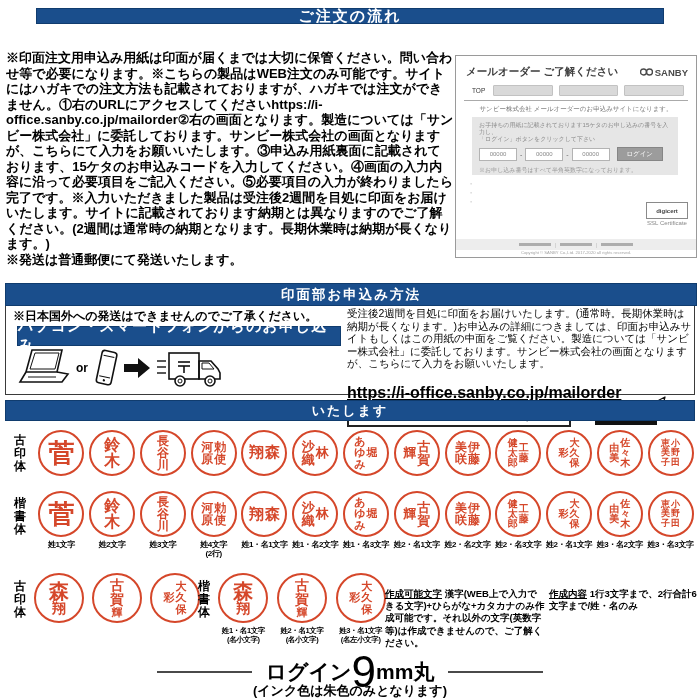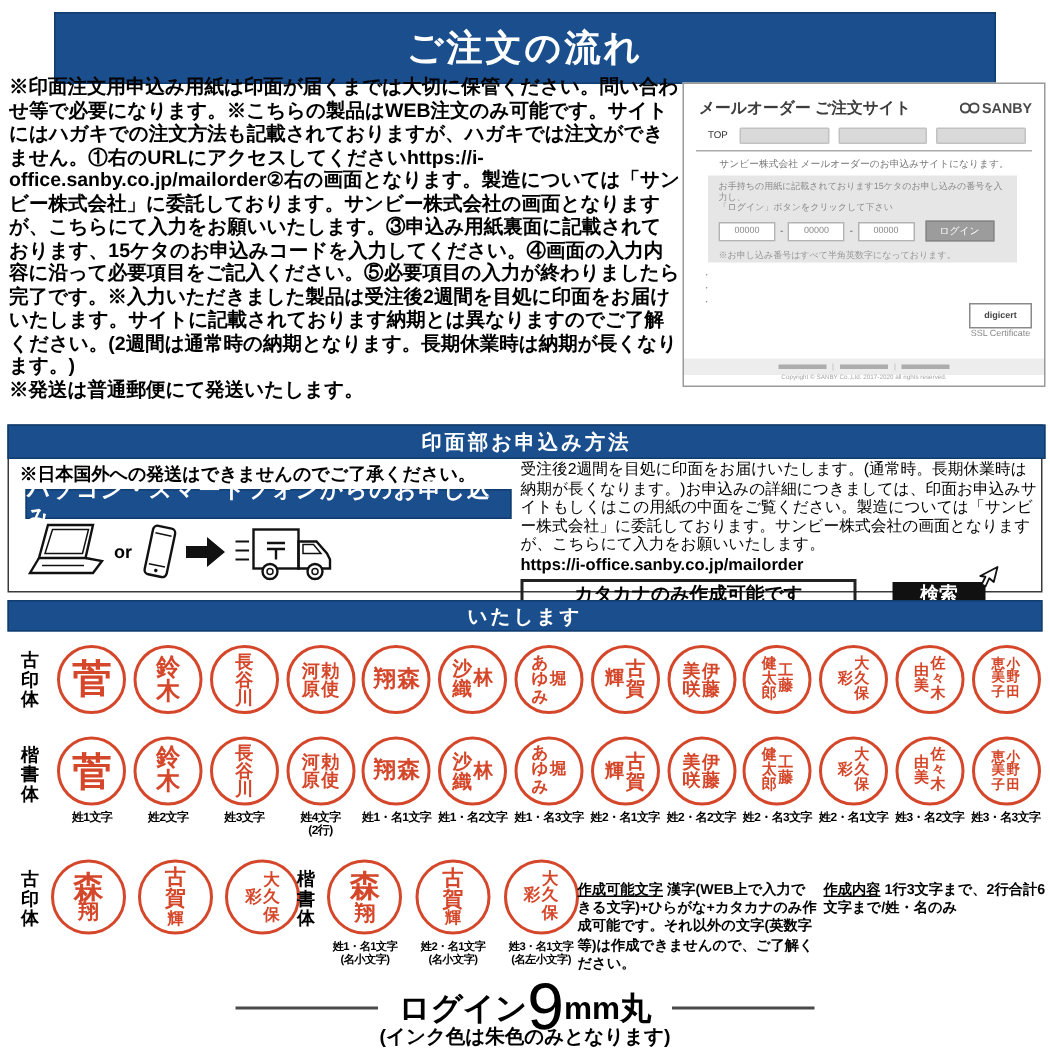--- a/index.html
+++ b/index.html
@@ -47,21 +47,21 @@
   
   #method{left:5px;top:283px;width:690px;height:112px;border:1px solid #3a3a3a;background:#fff;}
   #method-banner{position:absolute;left:-1px;top:-1px;width:690px;height:21px;font-size:13.5px;}
   #no-overseas{position:absolute;left:7px;top:24px;font-size:12px;font-weight:bold;}
   #pc-banner{position:absolute;left:11px;top:42px;width:322px;height:18px;font-size:15px;letter-spacing:1px;}
   #icons-row{position:absolute;left:12px;top:63px;display:flex;align-items:center;gap:6px;}
   .or-label{font-size:12px;font-weight:bold;}
   #mail-note{font-size:12px;font-weight:bold;white-space:pre-line;line-height:15px;margin-left:4px;}
   #method-right{position:absolute;left:341px;top:23px;width:348px;}
   #method-right-text{font-size:10.5px;font-weight:normal;line-height:12.6px;}
-  #method-url{font-size:11px;font-weight:bold;margin-top:1px;}
+  #method-url{font-size:16px;font-weight:bold;margin-top:14px;text-decoration:underline;}
   #search-row{display:flex;align-items:center;margin-top:3px;position:relative;}
   #search-box{width:220px;height:18px;border:2px solid #222;display:flex;align-items:center;justify-content:center;
               font-size:12.5px;font-weight:bold;}
   #search-btn{width:62px;height:18px;background:#111;color:#fff;font-weight:bold;font-size:12.5px;
               display:flex;align-items:center;justify-content:center;margin-left:24px;position:relative;}
   #cursor{position:absolute;right:-10px;top:-12px;}
   
   #specimen-banner{left:5px;top:400px;width:690px;height:21px;font-size:13px;}
   .vlabel{position:absolute;width:14px;font-size:12px;font-weight:bold;line-height:13px;word-break:break-all;text-align:center;}
   .strip{position:absolute;display:flex;justify-content:space-between;}
@@ -83,30 +83,30 @@
   .size-sm{font-size:21px;font-weight:bold;}
   .size-big{font-size:44px;font-weight:normal;line-height:44px;}
   #ink-note{left:0;top:694px;width:700px;text-align:center;font-size:13px;font-weight:bold;transform:translateY(-12px);}
   svg{display:block;}
 </style>
 </head>
 <body>
 
 <div id="page">
 
-  <div class="abs banner" style="left:36px;top:8px;width:628px;height:48px;font-size:24px;">ご注文の流れ</div>
+  <div class="abs banner" style="left:36px;top:8px;width:628px;height:16px;font-size:15px;">ご注文の流れ</div>
 
   <div class="abs" id="intro">
     <div>※印面注文用申込み用紙は印面が届くまでは大切に保管ください。問い合わせ等で必要になります。※こちらの製品はWEB注文のみ可能です。サイトにはハガキでの注文方法も記載されておりますが、ハガキでは注文ができません。①右のURLにアクセスしてくださいhttps://i-office.sanby.co.jp/mailorder②右の画面となります。製造については「サンビー株式会社」に委託しております。サンビー株式会社の画面となりますが、こちらにて入力をお願いいたします。③申込み用紙裏面に記載されております、15ケタのお申込みコードを入力してください。④画面の入力内容に沿って必要項目をご記入ください。⑤必要項目の入力が終わりましたら完了です。※入力いただきました製品は受注後2週間を目処に印面をお届けいたします。サイトに記載されております納期とは異なりますのでご了解ください。(2週間は通常時の納期となります。長期休業時は納期が長くなります。)</div>
     <div>※発送は普通郵便にて発送いたします。</div>
   </div>
 
   <div class="abs" id="web-panel">
     <div class="wp-title-row">
-      <div class="wp-title">メールオーダー ご注文サイト</div>
+      <div class="wp-title">メールオーダー ご了解ください</div>
       <div class="wp-logo">
         <svg width="13" height="8" viewBox="0 0 13 8">
           <circle cx="3.5" cy="4" r="3" fill="none" stroke="#4a4a4a" stroke-width="1.4"></circle>
           <circle cx="9.5" cy="4" r="3" fill="none" stroke="#4a4a4a" stroke-width="1.4"></circle>
         </svg>
         <span>SANBY</span>
       </div>
     </div>
     <div class="wp-nav">
       <span class="wp-nav-top">TOP</span>

